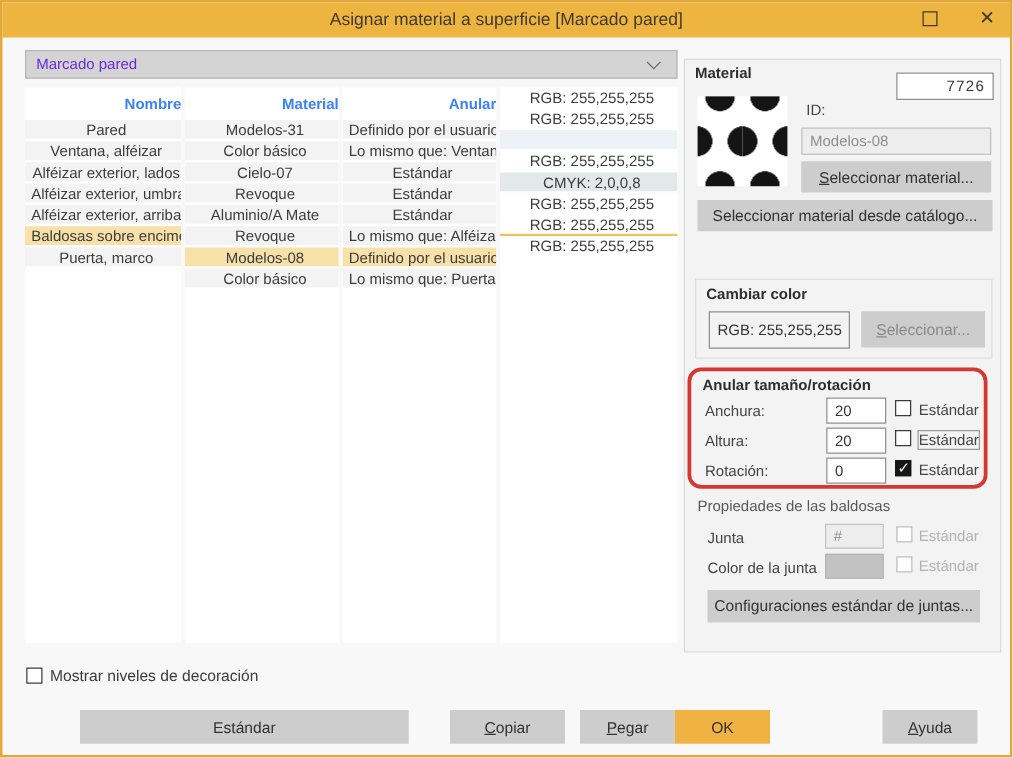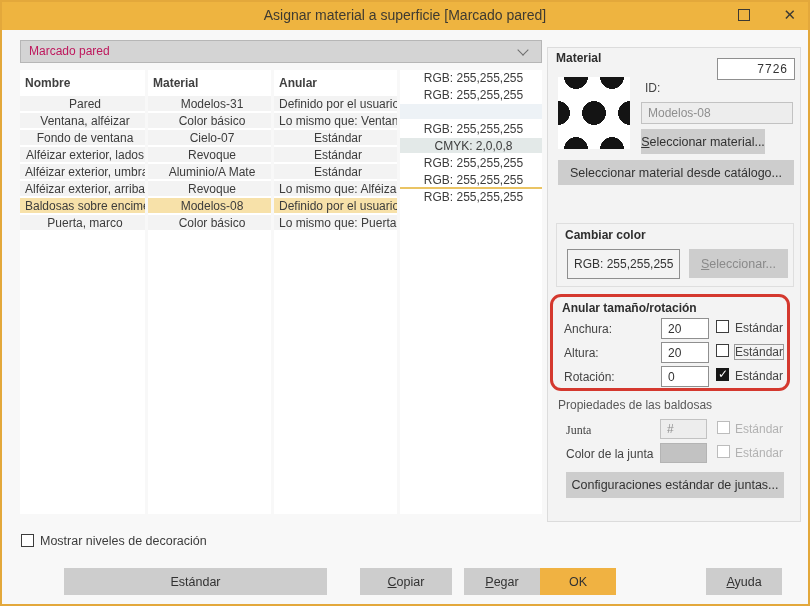--- a/index.html
+++ b/index.html
@@ -13,32 +13,32 @@
              background:#eeb440; }
   .title{ position:absolute; left:0; right:0; top:0; height:16px; line-height:30px;
           text-align:center; font-size:14px; color:#3e3a31; }
   .win-max{ position:absolute; right:60px; top:9px; width:12px; height:12px;
             border:1.6px solid #3c3a33; cursor:pointer; }
   .win-close{ position:absolute; right:14px; top:0; height:30px; line-height:29px;
               font-size:15px; color:#3c3a33; cursor:pointer; }
 
   
   .dropdown{ position:absolute; left:18px; top:38px; width:522px; height:23px;
-             background:#d4d4d4; border:1px solid #b6b6b6; font-size:12px; color:#be185d;
+             background:#d4d4d4; border:1px solid #b6b6b6; font-size:12px; color:#6d28d9;
              line-height:21px; padding-left:8px; cursor:pointer; }
   .chev{ position:absolute; right:14px; top:5px; width:8px; height:8px;
          border-right:1.5px solid #6d6d6d; border-bottom:1.5px solid #6d6d6d;
          transform:rotate(45deg); }
 
   
   .table{ position:absolute; left:18px; top:68px; width:522px; height:444px;
           display:grid; grid-template-columns:125px 123px 123px 142px; column-gap:3px; }
   .col{ background:#ffffff; overflow:hidden; }
   .col-h{ height:26px; line-height:26px; font-weight:bold; font-size:12px;
-          padding-left:5px; white-space:nowrap; color:#404040; }
+          padding-left:5px; white-space:nowrap; color:#3b82f6;text-align:right; }
   .cell{ height:17px; line-height:17px; font-size:12px; padding-left:5px;
          white-space:nowrap; overflow:hidden; background:#f3f3f3;
          border-bottom:2px solid #ffffff; cursor:default;text-align:center; }
   .cell.sel{ background:#f7e1a9; }
   .cell.previa{ background:#ffffff; }
   .cell.previa.selp{ border-bottom-color:#eac464; }
 
   
   .panel{ position:absolute; left:545px; top:45px; width:254px; height:475px;
           background:#f3f3f3; border:1px solid #dcdcdc; }
@@ -94,21 +94,20 @@
     <span>Marcado pared</span>
     <span class="chev"></span>
   </div>
 
   <div class="table">
     <div class="col">
       <div class="col-h">Nombre</div>
       <div>
           <div class="cell">Pared</div>
           <div class="cell">Ventana, alféizar</div>
-          <div class="cell">Fondo de ventana</div>
           <div class="cell">Alféizar exterior, lados</div>
           <div class="cell">Alféizar exterior, umbral</div>
           <div class="cell">Alféizar exterior, arriba</div>
           <div class="cell sel">Baldosas sobre encimera</div>
           <div class="cell">Puerta, marco</div>
         </div>
     </div>
     <div class="col">
       <div class="col-h">Material</div>
       <div>
@@ -152,21 +151,21 @@
   <div class="panel">
     <div class="abs lbl b" style="left:8px; top:3px;">Material</div>
 
     <div class="abs swatch"></div>
 
     <div class="abs lbl" style="left:97px; top:33px;">ID:</div>
     <div class="abs field right" style="left:169px; top:10px; width:78px; height:22px;padding-left:19px;">7726</div>
 
     <div class="abs field disabled" style="left:93px; top:54px; width:152px; height:22px;">Modelos-08</div>
 
-    <button class="abs btn" style="left:93px; top:81px; width:124px; height:25px;">
+    <button class="abs btn" style="left:93px; top:81px; width:152px; height:25px;">
       <span class="mn">Seleccionar material...</span>
     </button>
 
     <button class="abs btn" style="left:10px; top:112px; width:236px; height:25px;">
       <span>Seleccionar material desde catálogo...</span>
     </button>
 
     <div class="abs groupbox" style="left:8px; top:175px; width:238px; height:64px;">
       <div class="abs lbl b" style="left:8px; top:4px;">Cambiar color</div>
       <div class="abs field" style="left:10px; top:25px; width:113px; height:30px; line-height:28px; background:#f3f3f3;">RGB: 255,255,255</div>
@@ -189,21 +188,21 @@
     <span class="checkbox" style="left:168px; top:296px;"></span>
     <div class="abs lbl focusbox" style="left:187px; top:297px;">Estándar</div>
 
     <div class="abs lbl" style="left:16px; top:322px;">Rotación:</div>
     <div class="abs field" style="left:113px; top:318px; width:48px; height:21px;">0</div>
     <span class="checkbox checked" style="left:168px; top:320px;"></span>
     <div class="abs lbl" style="left:187px; top:321px;">Estándar</div>
 
     <div class="abs lbl" style="left:10px; top:350px; color:#585858;">Propiedades de las baldosas</div>
 
-    <div class="abs lbl" style="left:18px; top:375px;font-family:Liberation Serif, serif;">Junta</div>
+    <div class="abs lbl" style="left:18px; top:375px;">Junta</div>
     <div class="abs field disabled" style="left:112px; top:371px; width:47px; height:20px; line-height:18px;">#</div>
     <span class="checkbox disabled" style="left:169px; top:373px;"></span>
     <div class="abs lbl dim" style="left:187px; top:374px;">Estándar</div>
 
     <div class="abs lbl" style="left:18px; top:399px;">Color de la junta</div>
     <div class="abs colorswatch" style="left:112px; top:395px; width:47px; height:20px;"></div>
     <span class="checkbox disabled" style="left:169px; top:397px;"></span>
     <div class="abs lbl dim" style="left:187px; top:398px;">Estándar</div>
 
     <button class="abs btn" style="left:18px; top:424px; width:218px; height:26px;">

